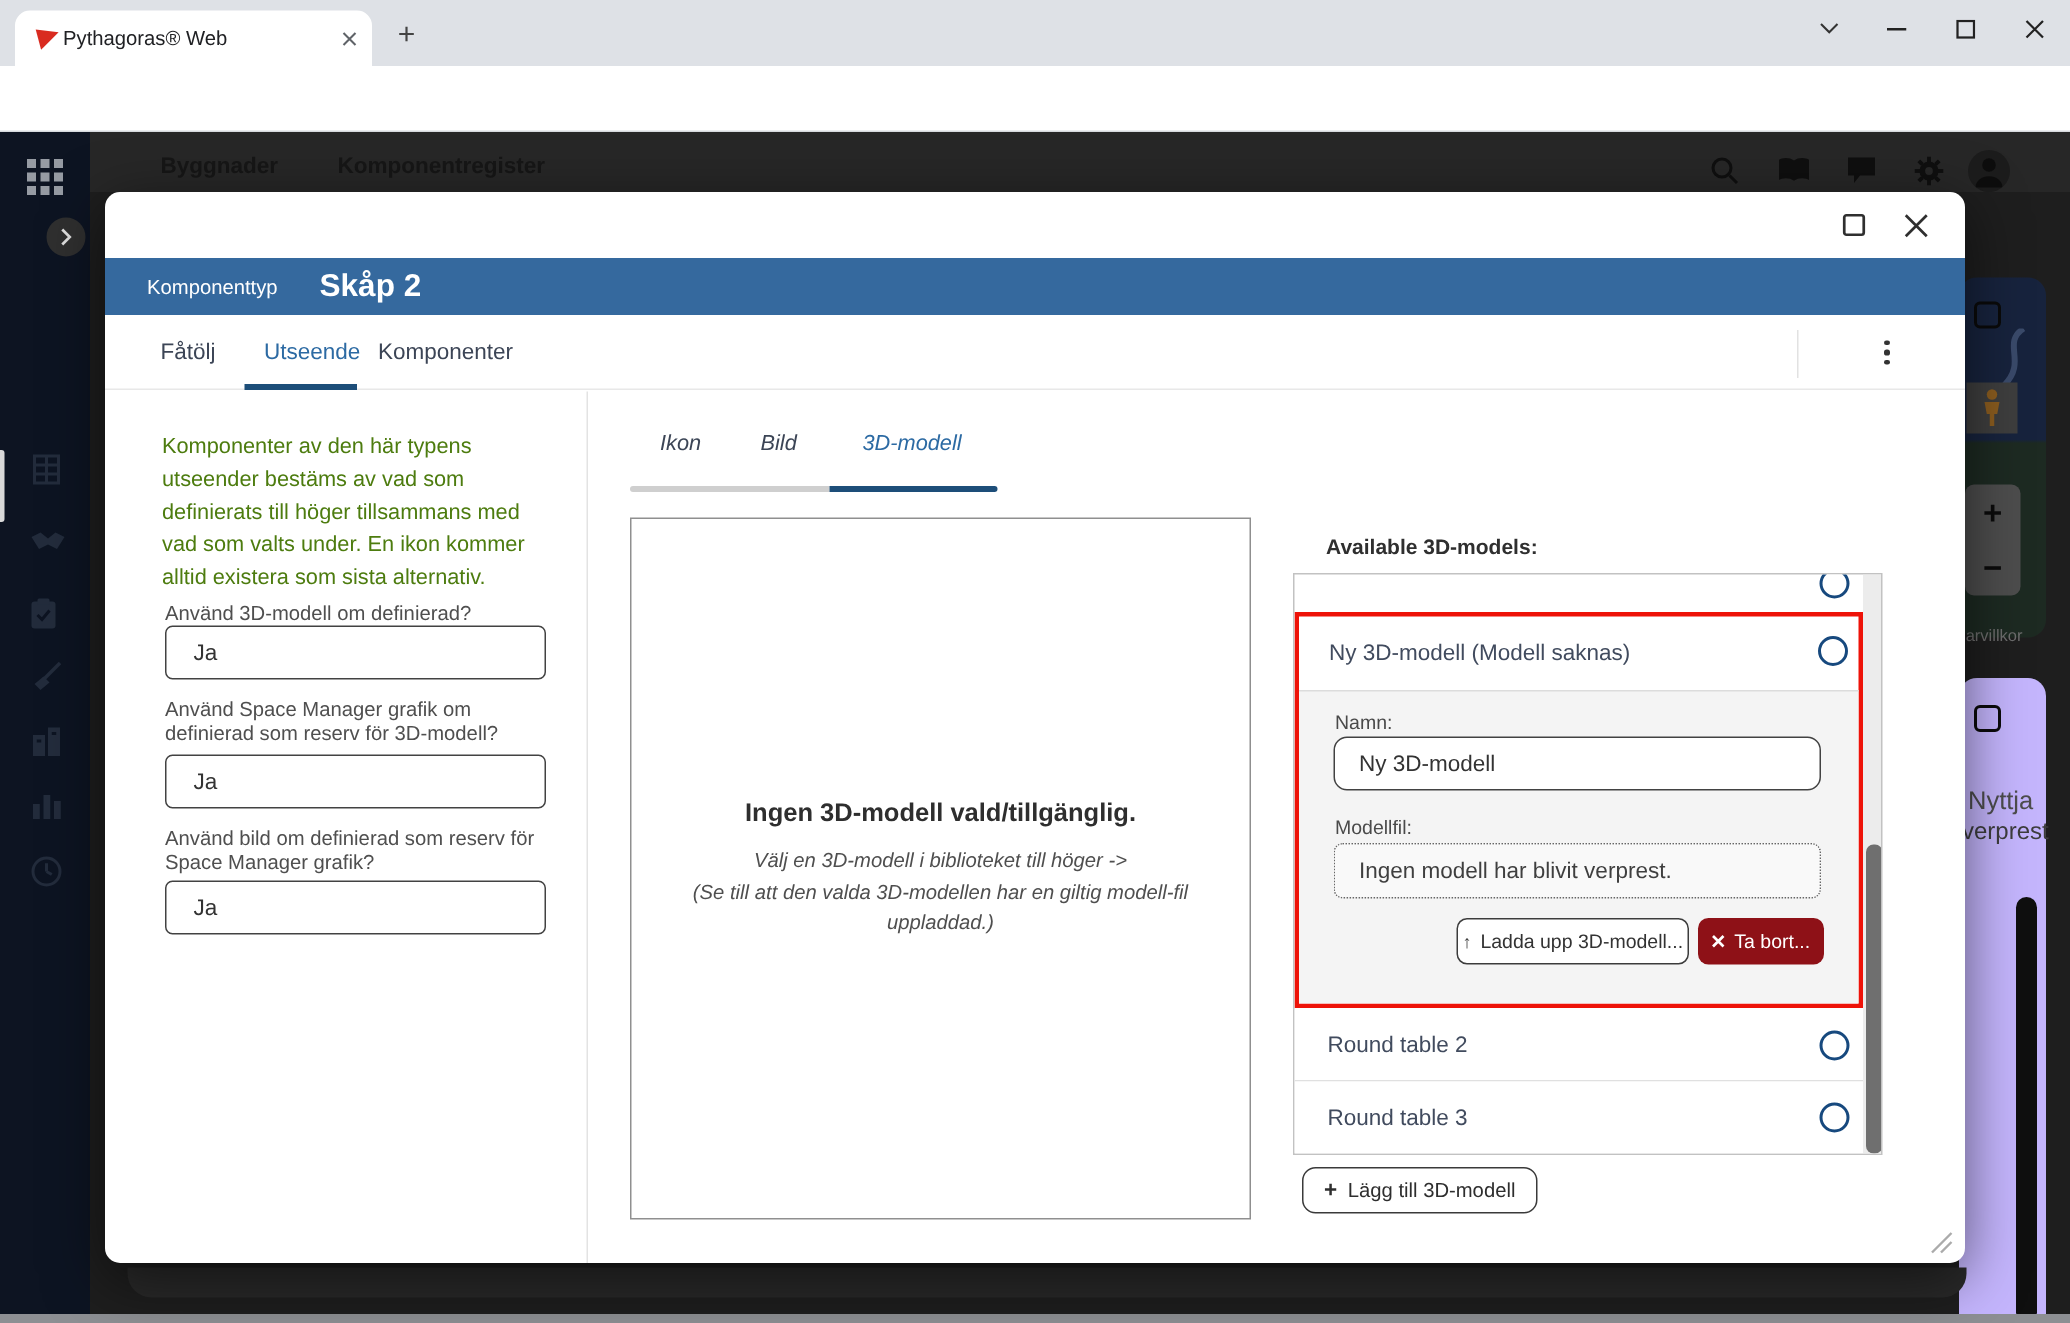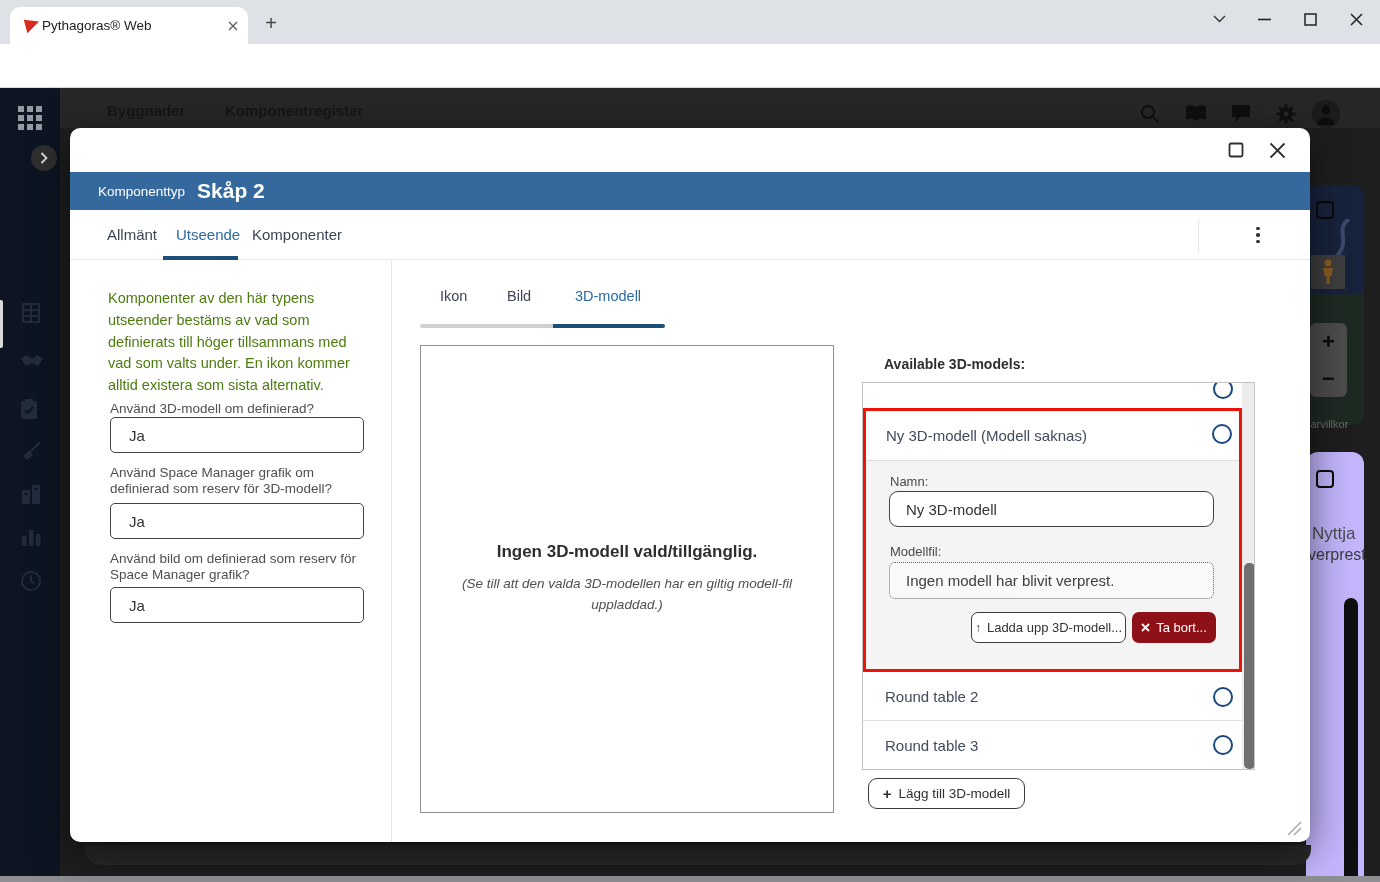--- a/index.html
+++ b/index.html
@@ -39,35 +39,35 @@
   .card2{left:1306px;top:452px;width:58px;height:430px;background:#c4b5fd;border-radius:12px 12px 0 0;}
   .card2chk{left:10px;top:18px;width:18px;height:18px;border:2px solid #0b0b0b;border-radius:4px;}
   .card2t1{left:6px;top:72px;font-size:17px;color:#4d4d4d;}
   .card2t2{left:2px;top:94px;font-size:16px;color:#3d3d3d;}
   .card2bar{left:38px;top:146px;width:14px;height:284px;background:#0f0f0f;border-radius:7px;}
   .botcard{left:85px;top:845px;width:1226px;height:20px;background:#292929;border-radius:0 0 16px 16px;}
   .botstrip{left:0;top:876px;width:1380px;height:6px;background:#8d8f93;}
 
   
   .modal{left:70px;top:128px;width:1240px;height:714px;background:#fff;border-radius:10px;box-shadow:0 10px 40px rgba(0,0,0,.55);z-index:10;}
-  .bluebar{left:0;top:44px;width:1240px;height:38px;background:#35699e;display:flex;align-items:center;padding-left:28px;gap:12px;}
+  .bluebar{left:0;top:44px;width:1240px;height:38px;background:#35699e;display:flex;align-items:center;padding-left:28px;gap:28px;}
   .kindlabel{color:#fff;font-size:13.5px;}
   .modaltitle{color:#fff;font-size:21px;font-weight:700;}
   .tabrow{left:0;top:82px;width:1240px;height:50px;border-bottom:1px solid #e8e8e8;}
   .mtab{top:16px;font-size:15px;color:#3c4556;}
   .mtab.active{color:#2c6aa3;}
   .tabuline{left:93px;top:128px;width:75px;height:4px;background:#1d4e79;}
   .vdiv{left:1128px;top:92px;width:1px;height:32px;background:#e2e2e2;}
   .kebab{left:1178px;top:95px;width:20px;height:24px;display:flex;flex-direction:column;align-items:center;justify-content:center;gap:3px;}
   .kebab i{width:3.5px;height:3.5px;border-radius:50%;background:#333;}
   .desc{left:38px;top:160px;width:264px;font-size:14.5px;line-height:1.5;color:#4d7c0f;}
   .flabel{left:40px;width:264px;font-size:13.5px;color:#4f4f4f;line-height:1.2;}
   .fbox{left:40px;width:254px;height:36px;border:1px solid #424242;border-radius:5px;background:#fff;display:flex;align-items:center;padding-left:18px;font-size:15px;color:#333;}
   .hdiv{left:321px;top:133px;width:1px;height:581px;background:#e3e3e3;}
-  .subtab{top:160px;font-size:14.5px;color:#3c4556;}
+  .subtab{top:160px;font-size:14.5px;color:#3c4556;font-style:italic;}
   .subtab.active{color:#2c6aa3;}
   .track-gray{left:350px;top:196px;width:133px;height:4px;background:#cfcfcf;border-radius:2px 0 0 2px;}
   .track-blue{left:483px;top:196px;width:112px;height:4px;background:#1d4e79;border-radius:0 2px 2px 0;}
   .preview{left:350px;top:217px;width:414px;height:468px;border:1px solid #8f8f8f;display:flex;flex-direction:column;align-items:center;justify-content:center;text-align:center;}
   .pv-title{font-size:17px;font-weight:700;color:#2e2e2e;margin-bottom:12px;}
   .pv-hint{font-size:13.5px;font-style:italic;color:#4f4f4f;width:352px;line-height:1.55;}
   .libheader{left:814px;top:228px;font-size:14px;font-weight:700;color:#2f2f2f;}
   .liblist{left:792px;top:254px;width:393px;height:388px;border:1px solid #c2c2c2;background:#fff;overflow:hidden;}
   .librow{left:0;width:379px;background:#fff;display:flex;align-items:center;padding-left:22px;font-size:15px;color:#414b5e;}
   .radio{width:20px;height:20px;border:2.5px solid #17497e;border-radius:50%;background:#fff;}
@@ -339,21 +339,21 @@
           <path d="M1.5 1.5 L15.5 15.5 M15.5 1.5 L1.5 15.5" stroke="#2f2f2f" stroke-width="1.8"></path>
         </svg>
     </div>
 
     <div class="abs bluebar">
       <span class="kindlabel">Komponenttyp</span>
       <span class="modaltitle">Skåp 2</span>
     </div>
 
     <div class="abs tabrow"></div>
-    <div class="abs mtab" style="left:37px;top:98px">Allmänt</div>
+    <div class="abs mtab" style="left:37px;top:98px">Fåtölj</div>
     <div class="abs mtab active" style="left:106px;top:98px">Utseende</div>
     <div class="abs mtab" style="left:182px;top:98px">Komponenter</div>
     <div class="abs tabuline"></div>
     <div class="abs vdiv"></div>
     <div class="abs kebab">
         <i></i>
         <i></i>
         <i></i>
       </div>
 
@@ -373,20 +373,21 @@
     <div class="abs hdiv"></div>
 
     <div class="abs subtab" style="left:370px">Ikon</div>
     <div class="abs subtab" style="left:437px">Bild</div>
     <div class="abs subtab active" style="left:505px">3D-modell</div>
     <div class="abs track-gray"></div>
     <div class="abs track-blue"></div>
 
     <div class="abs preview">
       <div class="pv-title">Ingen 3D-modell vald/tillgänglig.</div>
+      <div class="pv-hint">Välj en 3D-modell i biblioteket till höger -&gt;</div>
       <div class="pv-hint">(Se till att den valda 3D-modellen har en giltig modell-fil uppladdad.)</div>
     </div>
 
     <div class="abs libheader">Available 3D-models:</div>
     <div class="abs liblist">
       <div class="abs radio" style="left:350px;top:-4px"></div>
 
       <div class="abs redbox">
         <div class="redrow">
           <span>Ny 3D-modell (Modell saknas)</span>

